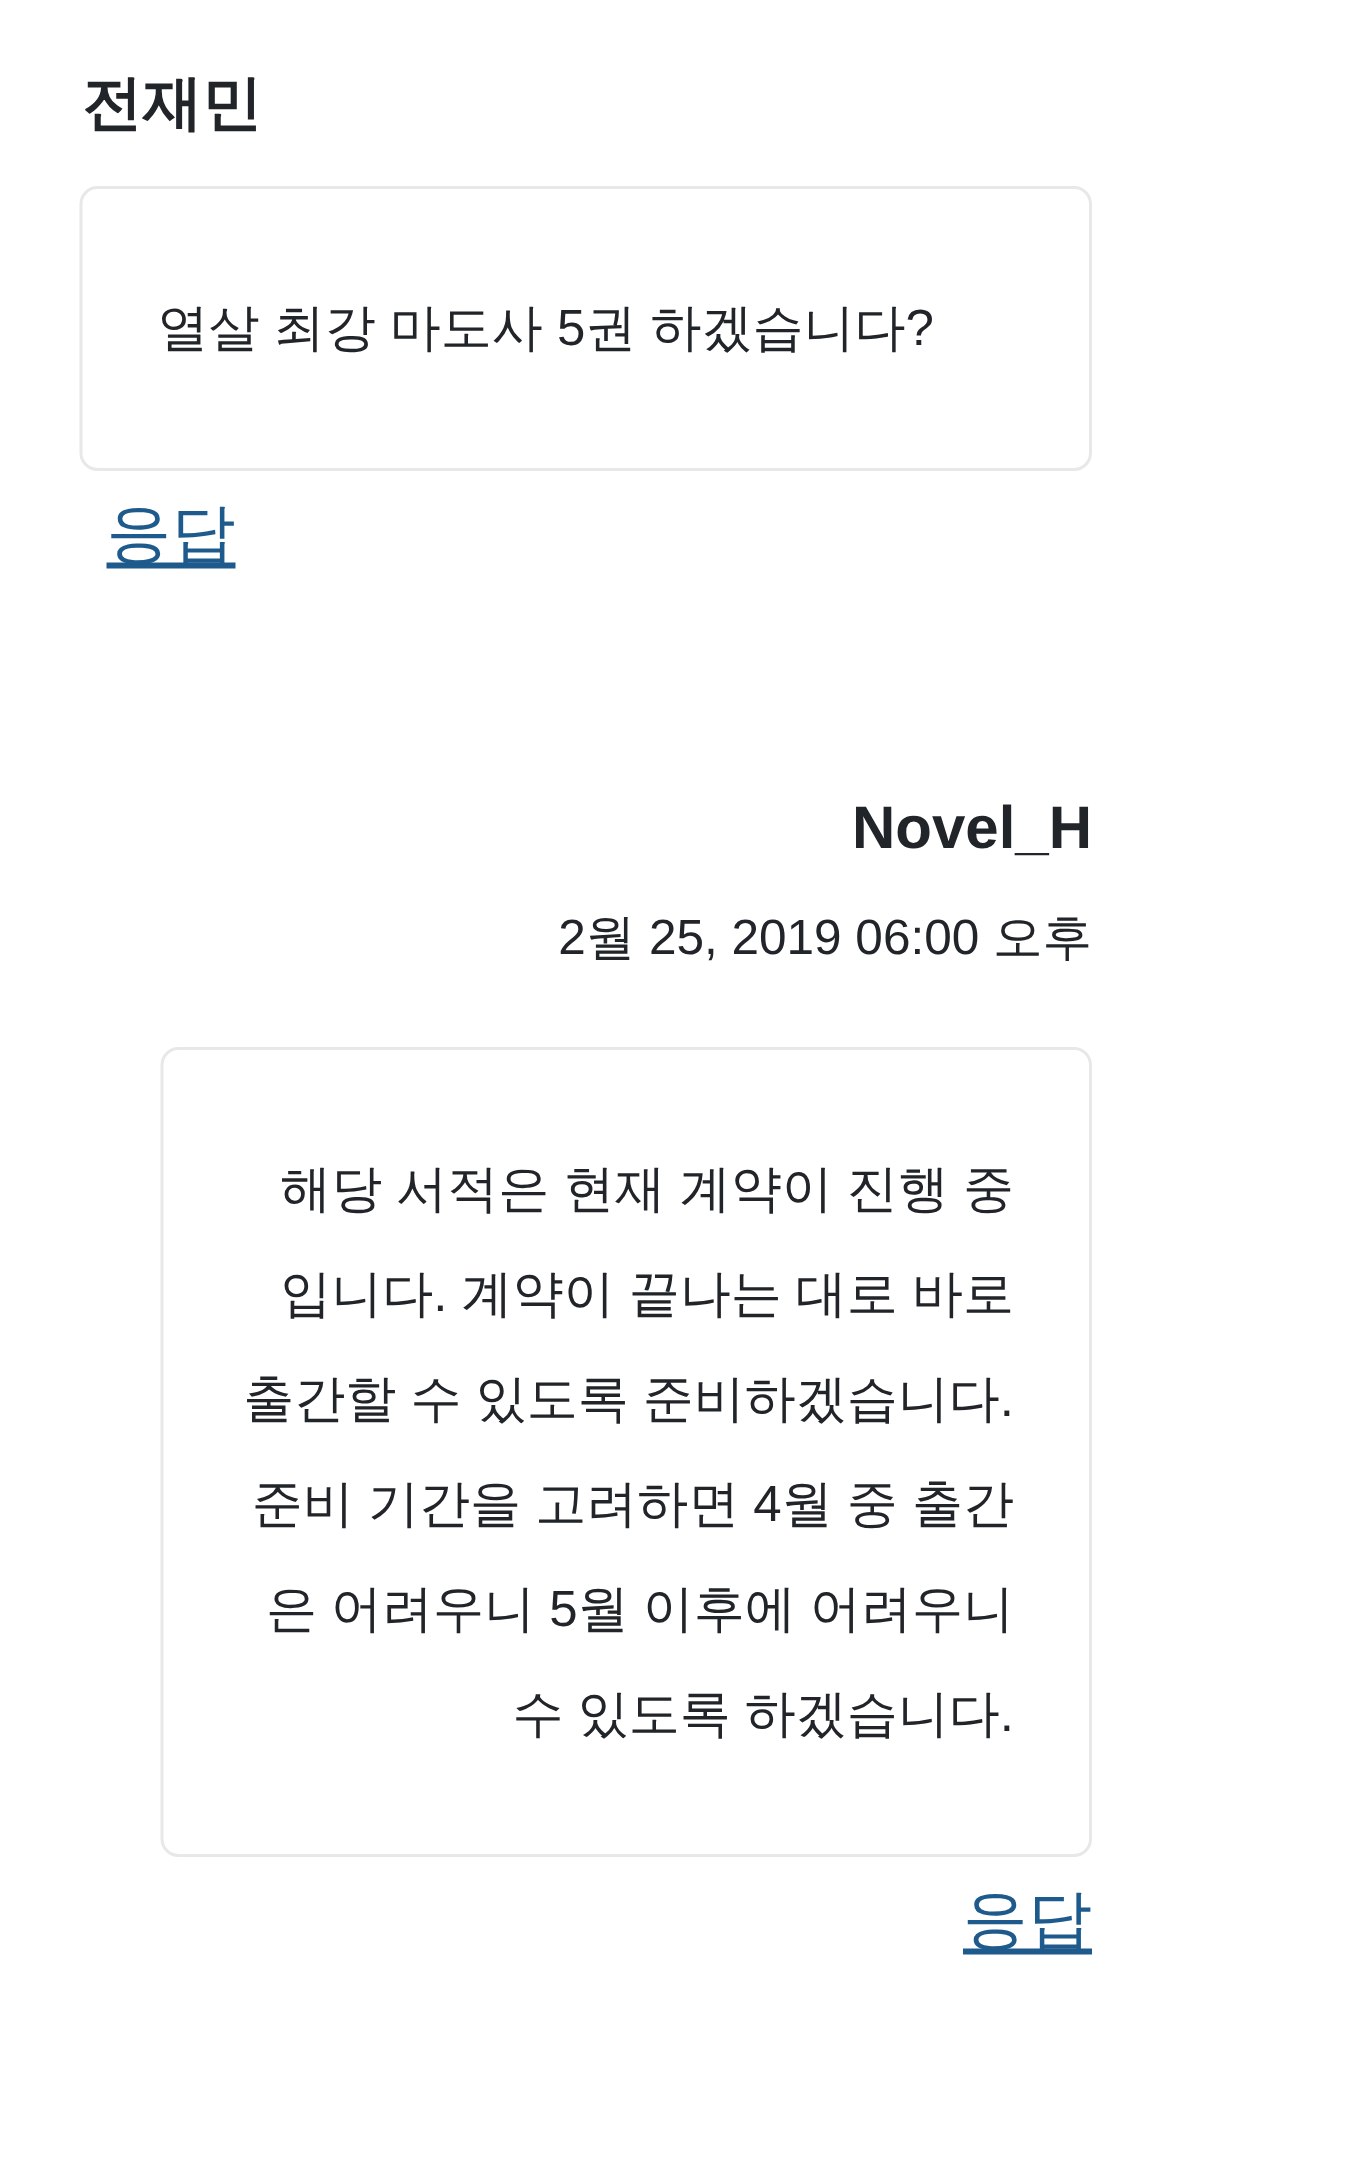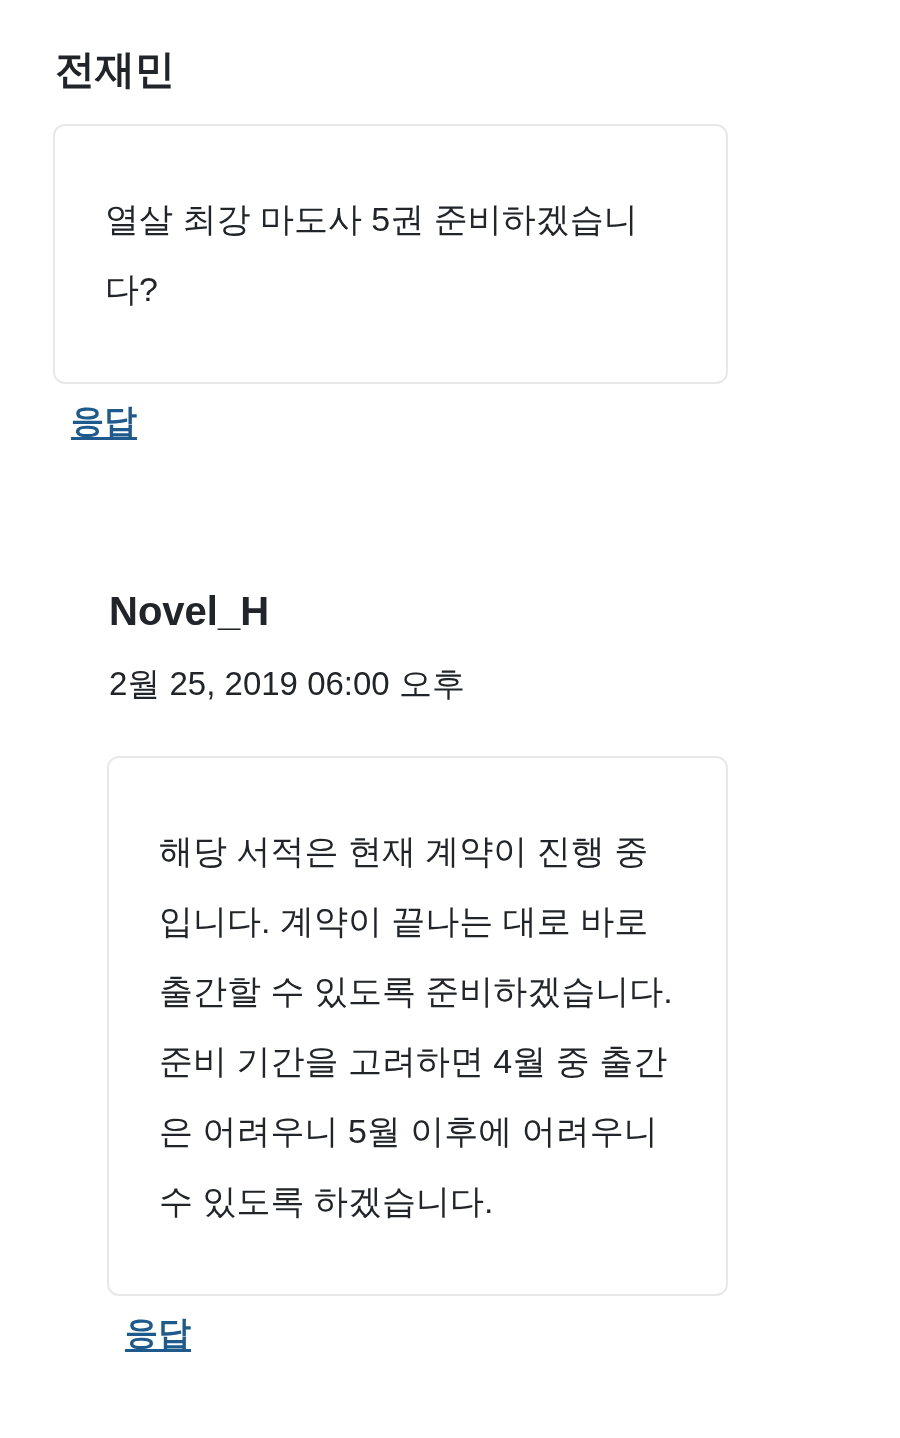--- a/index.html
+++ b/index.html
@@ -17,20 +17,21 @@
   }
   .page {
     width: 780px;
     min-height: 1438px;
     padding: 46px 52px 40px 53px;
   }
   .comment { margin: 0; }
   .comment--nested {
     margin-left: 54px;
     margin-top: 148px;
+    text-align: right;
   }
   .author {
     margin: 0 0 32px 2px;
     font-size: 40px;
     font-weight: 700;
     line-height: 1.15;
     color: var(--text, #212529);
   }
   .date {
     margin: 0 0 54px 2px;
@@ -49,38 +50,38 @@
   .body-text {
     margin: 0;
     font-size: 34px;
     line-height: 2.06;
     word-break: break-all;
     color: var(--text, #212529);
   }
   .reply-link {
     display: inline-block;
     margin: 2px 0 0 18px;
-    font-size: 33px;
-    font-weight: 700;
+    font-size: 43px;
+    font-weight: 400;
     line-height: 1.15;
     color: var(--link, #1e5b8c);
     text-decoration: underline;
     text-underline-offset: 5px;
     cursor: pointer;
   }
 </style>
 </head>
 <body>
 
 <div class="page">
 
   <article class="comment">
     <h3 class="author">전재민</h3>
     <div class="body-box">
-      <p class="body-text">열살 최강 마도사 5권 준비하겠습니다?</p>
+      <p class="body-text">열살 최강 마도사 5권 하겠습니다?</p>
     </div>
     <a class="reply-link" href="#">응답</a>
   </article>
 
   <article class="comment comment--nested">
     <h3 class="author">Novel_H</h3>
     <div class="date">2월 25, 2019 06:00 오후</div>
     <div class="body-box">
       <p class="body-text">해당 서적은 현재 계약이 진행 중입니다. 계약이 끝나는 대로 바로 출간할 수 있도록 준비하겠습니다. 준비 기간을 고려하면 4월 중 출간은 어려우니 5월 이후에 어려우니 수 있도록 하겠습니다.</p>
     </div>

